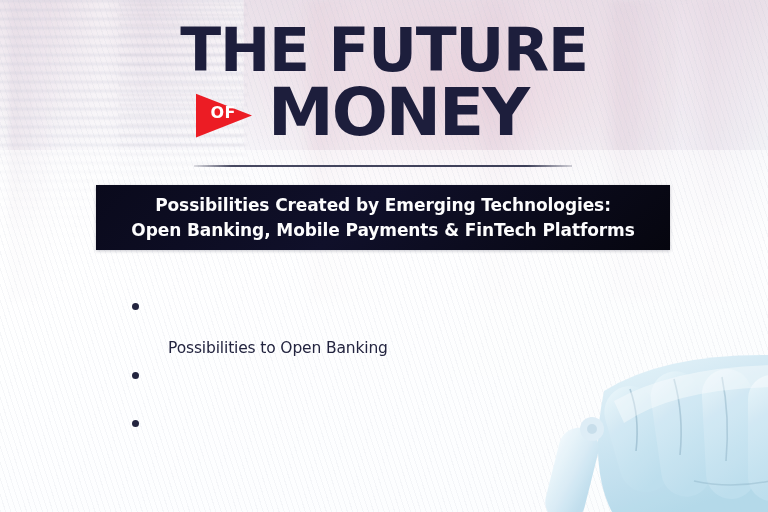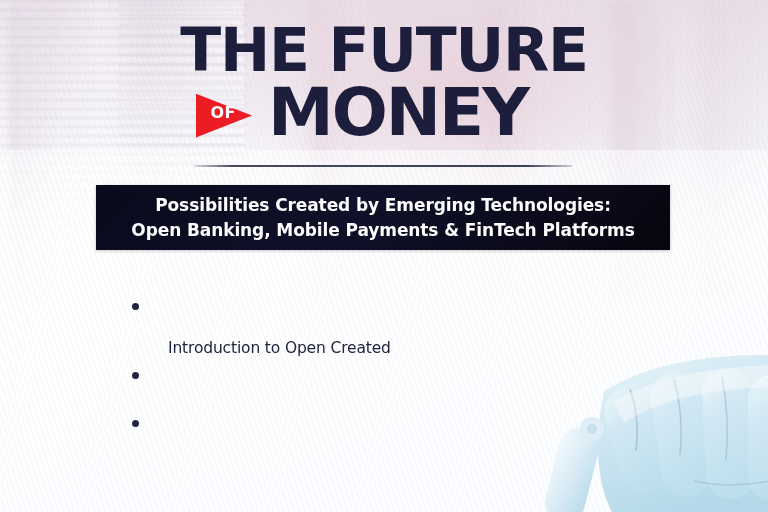--- a/index.html
+++ b/index.html
@@ -351,21 +351,21 @@
 
   <div class="subtitle-banner">
     <p class="subtitle-text">Possibilities Created by Emerging Technologies:
 Open Banking, Mobile Payments &amp; FinTech Platforms</p>
   </div>
 
   <div class="bullet-list">
 
     <div class="bullet-item">
       <span class="dot"></span>
-      <span>Introduction to Open Created</span>
+      <span>Possibilities to Open Banking</span>
     </div>
 
     <div class="bullet-item">
       <span class="dot"></span>
     </div>
 
 
     <div class="bullet-item">
       <span class="dot"></span>
       

